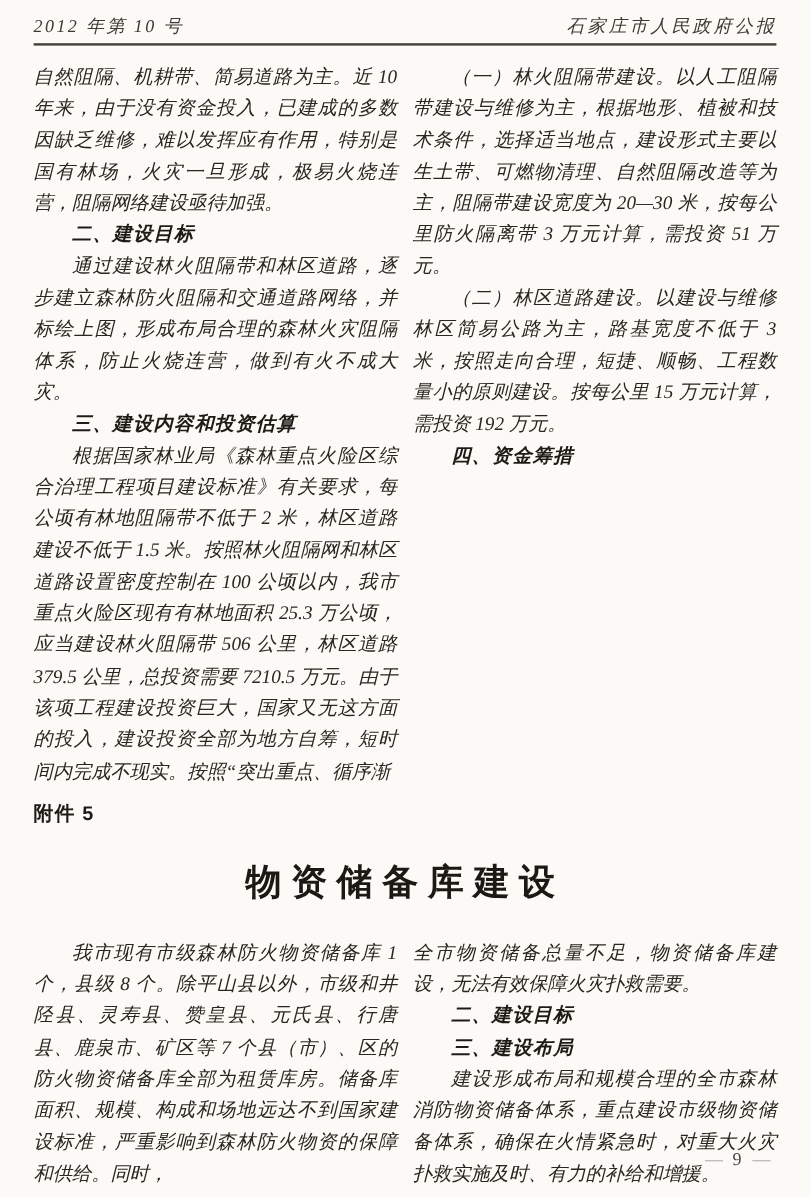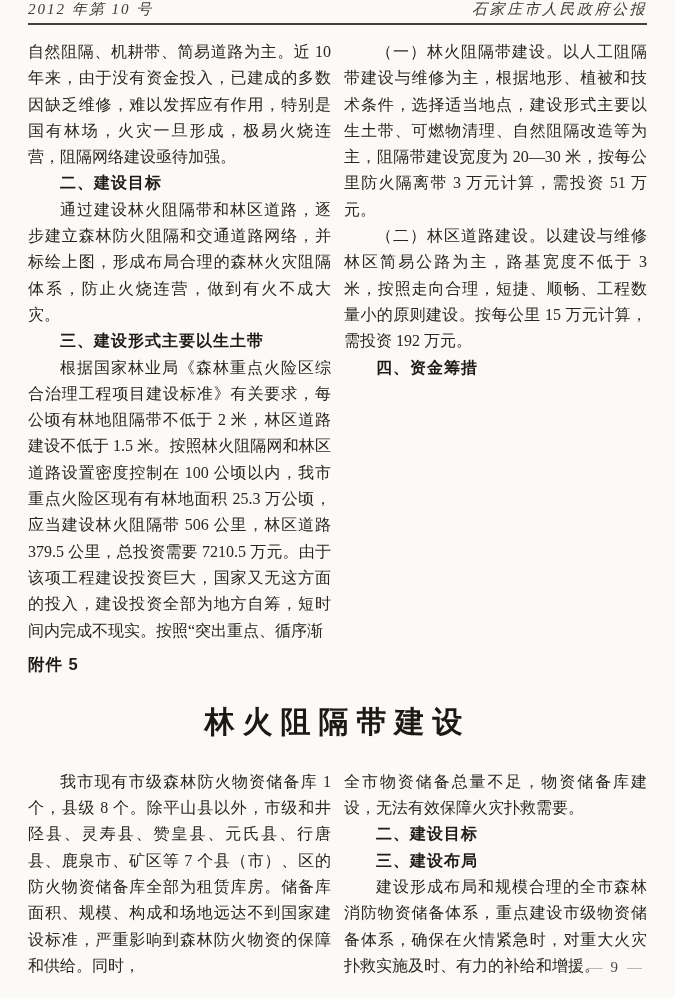--- a/index.html
+++ b/index.html
@@ -11,38 +11,39 @@
   }
   .page {
     position:relative;
     width:675px; height:998px;
     padding:0 28px;
     overflow:hidden;
   }
   
   .hdr {
     display:flex; justify-content:space-between; align-items:baseline;
+    padding-top:13px;
     font-size:15px;
     font-style:italic;
     color:#3d3933;
   }
   .hdr .issue { letter-spacing:2px; }
   .hdr .pub   { letter-spacing:2.5px;text-align:center; }
   .hdr-rule { border-bottom:2px solid #43403a; margin-top:4px; }
 
   
   .columns { display:flex; gap:13px; margin-top:14px; }
   .col {
     flex:1; min-width:0;
     font-size:16px;
     line-height:26.3px;
     text-align:justify;
     color:#29261f;
   }
-  .block { text-indent:2em; }
+  .block { text-indent:2em;font-style:italic; }
   .block.cont { text-indent:0; }
   .block.heading {
     font-family:"Liberation Sans","DejaVu Sans",sans-serif;
     font-weight:700;
     color:#1e1b17;
     letter-spacing:1px;
   }
 
   
   .att-label {
@@ -83,33 +84,33 @@
     <span class="issue">2012 年第 10 号</span>
     <span class="pub">石家庄市人民政府公报</span>
   </header>
   <div class="hdr-rule"></div>
 
   <section class="columns">
     <div class="col">
         <div class="block cont">自然阻隔、机耕带、简易道路为主。近 10 年来，由于没有资金投入，已建成的多数因缺乏维修，难以发挥应有作用，特别是国有林场，火灾一旦形成，极易火烧连营，阻隔网络建设亟待加强。</div>
         <div class="block heading">二、建设目标</div>
         <div class="block para">通过建设林火阻隔带和林区道路，逐步建立森林防火阻隔和交通道路网络，并标绘上图，形成布局合理的森林火灾阻隔体系，防止火烧连营，做到有火不成大灾。</div>
-        <div class="block heading">三、建设形式主要以生土带</div>
+        <div class="block heading">三、建设内容和投资估算</div>
         <div class="block para">根据国家林业局《森林重点火险区综合治理工程项目建设标准》有关要求，每公顷有林地阻隔带不低于 2 米，林区道路建设不低于 1.5 米。按照林火阻隔网和林区道路设置密度控制在 100 公顷以内，我市重点火险区现有有林地面积 25.3 万公顷，应当建设林火阻隔带 506 公里，林区道路 379.5 公里，总投资需要 7210.5 万元。由于该项工程建设投资巨大，国家又无这方面的投入，建设投资全部为地方自筹，短时间内完成不现实。按照“突出重点、循序渐</div>
       </div>
     <div class="col">
         <div class="block para">（一）林火阻隔带建设。以人工阻隔带建设与维修为主，根据地形、植被和技术条件，选择适当地点，建设形式主要以生土带、可燃物清理、自然阻隔改造等为主，阻隔带建设宽度为 20—30 米，按每公里防火隔离带 3 万元计算，需投资 51 万元。</div>
         <div class="block para">（二）林区道路建设。以建设与维修林区简易公路为主，路基宽度不低于 3 米，按照走向合理，短捷、顺畅、工程数量小的原则建设。按每公里 15 万元计算，需投资 192 万元。</div>
         <div class="block heading">四、资金筹措</div>
       </div>
   </section>
 
   <div class="att-label">附件 5</div>
 
-  <h1 class="att-title">林火阻隔带建设</h1>
+  <h1 class="att-title">物资储备库建设</h1>
 
   <section class="columns bottom">
     <div class="col">
         <div class="block para">我市现有市级森林防火物资储备库 1 个，县级 8 个。除平山县以外，市级和井陉县、灵寿县、赞皇县、元氏县、行唐县、鹿泉市、矿区等 7 个县（市）、区的防火物资储备库全部为租赁库房。储备库面积、规模、构成和场地远达不到国家建设标准，严重影响到森林防火物资的保障和供给。同时，</div>
       </div>
     <div class="col">
         <div class="block cont">全市物资储备总量不足，物资储备库建设，无法有效保障火灾扑救需要。</div>
         <div class="block heading">二、建设目标</div>
         <div class="block heading">三、建设布局</div>
         <div class="block para">建设形成布局和规模合理的全市森林消防物资储备体系，重点建设市级物资储备体系，确保在火情紧急时，对重大火灾扑救实施及时、有力的补给和增援。</div>

